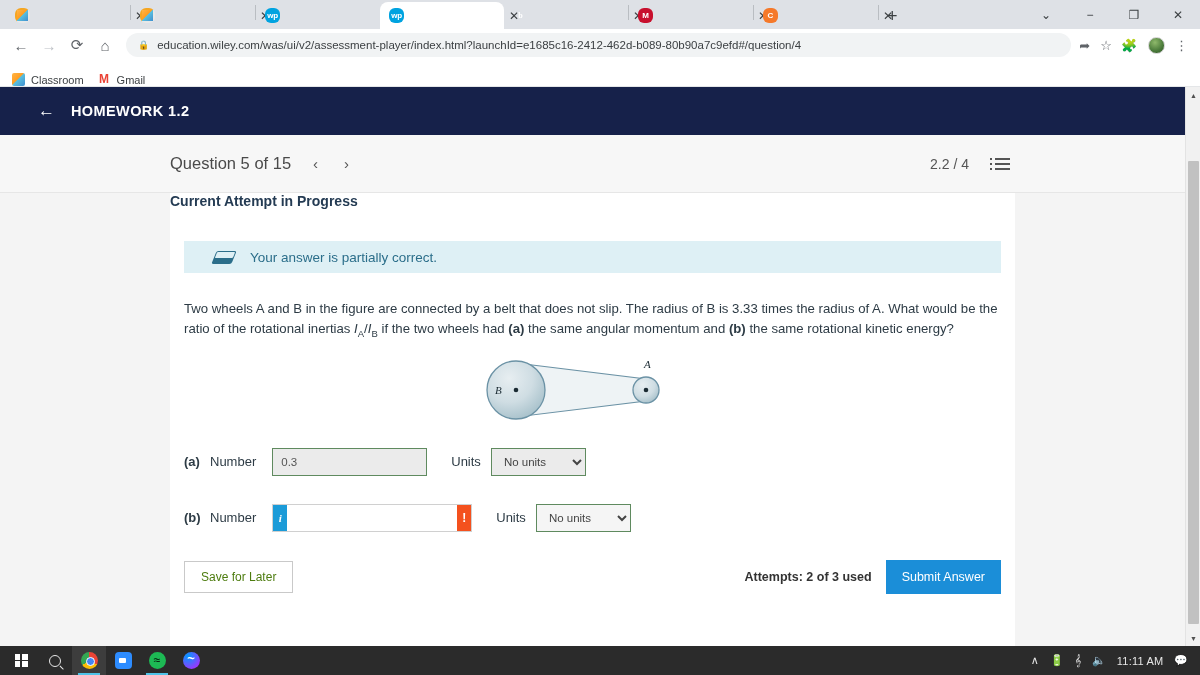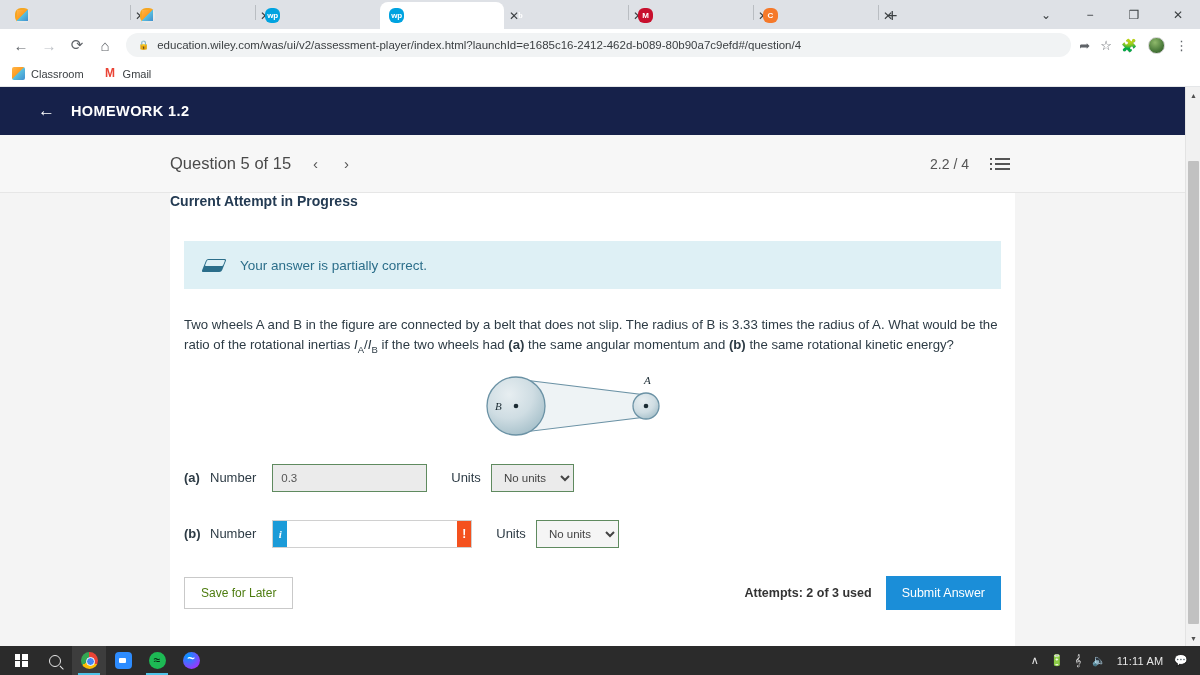--- a/index.html
+++ b/index.html
@@ -68,22 +68,22 @@
   .lock { font-size: 9px; margin-right: 8px; color: #5f6368; }
   .tb-icons { display: flex; align-items: center; gap: 10px; padding-right: 4px; }
   .tb-icons span { font-size: 13px; color: #5f6368; }
   .avatar-pic {
     width: 17px; height: 17px; border-radius: 50%;
     background: radial-gradient(circle at 40% 30%, #8fb96b, #4a7a3a 60%, #2e5424);
     display: inline-block; border: 1px solid #cfcfcf;
   }
 
   .bookmarks {
-    height: 26px; background: #ffffff; display: flex; align-items: center;
-    padding: 0 12px; gap: 20px; border-bottom: 1px solid #e4e6e8;
+    height: 26px; background: #ffffff; display: flex; align-items: flex-end;
+    padding: 0 12px; gap: 14px; border-bottom: 1px solid #e4e6e8;
   }
   .bm { display: flex; align-items: center; gap: 6px; font-size: 11px; color: #3c4043; }
   .bm .bmico { width: 13px; height: 13px; border-radius: 2px; display: inline-block; }
   .bmico.classroom { background: linear-gradient(135deg,#ffb547 0%,#ff9d21 45%,#5bc0de 48%,#3f8fd0 100%); }
   .bmico.gmail { background: #fff; color: #ea4335; font-size: 12px; font-weight: 700;
                  line-height: 12px; text-align: center; }
 
   
   .page { position: relative; height: 559px; background: #f4f4f4; overflow: hidden; }
 
@@ -110,22 +110,22 @@
                         width:2px; height:2px; background:#555; }
 
   .card {
     position: absolute; left: 170px; top: 106px; width: 845px;
     bottom: -10px; background: #fff;
   }
   .card-head { font-size: 14px; color: #243b53; font-weight: 700;
                padding: 0 0 8px 0; }
 
   .alert {
-    margin: 24px 14px 0 14px; background: #def0f5; height: 48px;
-    display: flex; align-items: center; padding-left: 20px; gap: 16px;
+    margin: 24px 14px 0 14px; background: #def0f5; height: 32px;
+    display: flex; align-items: center; padding-left: 30px; gap: 16px;
   }
   .alert-ico { width: 20px; height: 13px; background: #2b6e8a;
     transform: skewX(-22deg); border-radius: 2px; position: relative; }
   .alert-ico::after { content:""; position:absolute; left:1px; top:1px;
     width: 18px; height: 5.5px; background: #def0f5; border-radius: 1px; }
   .alert-text { font-size: 13.5px; color: #2b6e8a; }
 
   .qtext { margin: 26px 14px 0 14px; font-size: 13.2px; color: #2d3b45;
            line-height: 1.55; }
   .qtext b { font-weight: 700; }
@@ -150,21 +150,21 @@
              font-weight: 700; font-style: italic; display: flex;
              align-items: center; justify-content: center;
              font-family: "Liberation Serif", serif; }
   .inp-mid { flex: 1; background: #fff; }
   .inp-post { width: 24px; background: #f4511e; color: #fff; font-size: 12px;
               font-weight: 700; display: flex; align-items: center;
               justify-content: center; }
 
   .sel {
     height: 28px; border: 1px solid #5f8a5f; background: #ebebeb;
-    font-size: 11.5px; color: #444; padding: 0 10px 0 8px;
+    font-size: 11.5px; color: #444; padding: 0 22px 0 8px;
     font-family: "Liberation Sans", sans-serif;
   }
   .sel.b { background: #f5f5f5; }
 
   .footer { margin: 6px 14px 0 14px; display: flex; align-items: center; }
   .btn-save {
     border: 1px solid #c9c9c9; background: #fff; font-size: 12px; color: #4d7c0f;
     padding: 8px 16px; font-family: "Liberation Sans", sans-serif;
   }
   .footer-right { margin-left: auto; display: flex; align-items: center; gap: 14px; }

